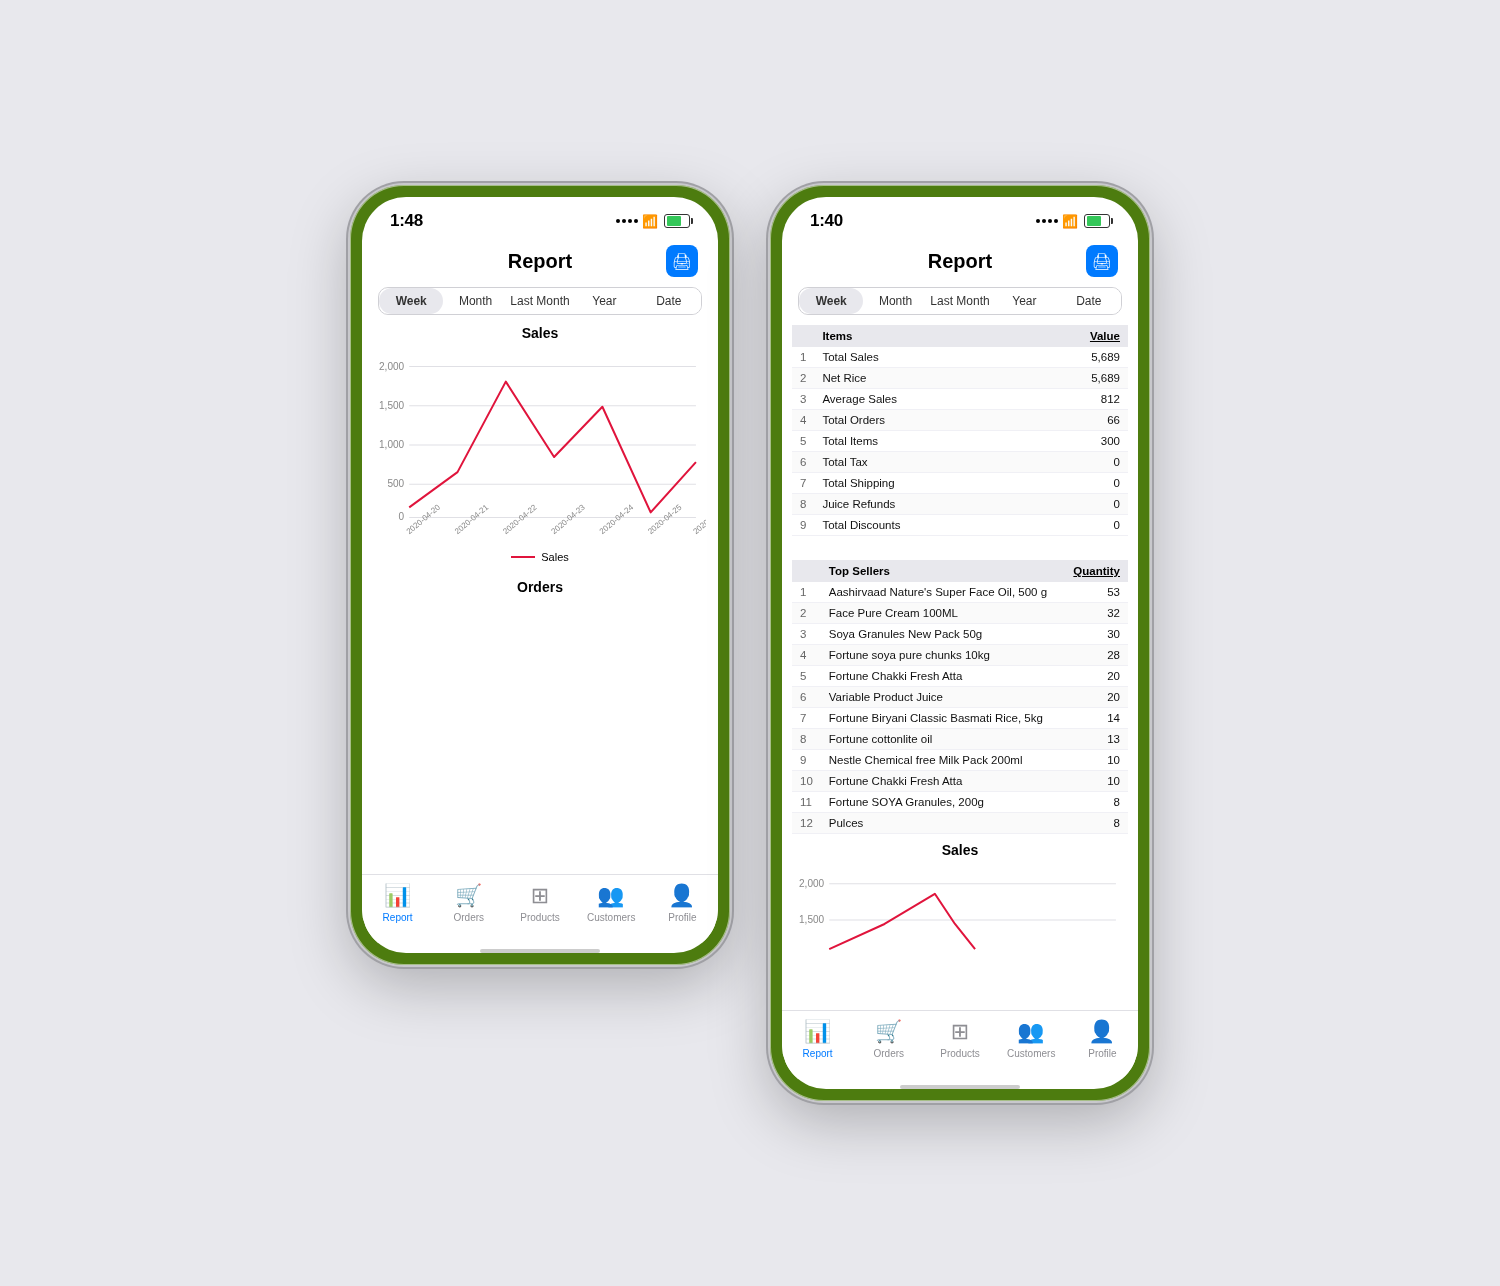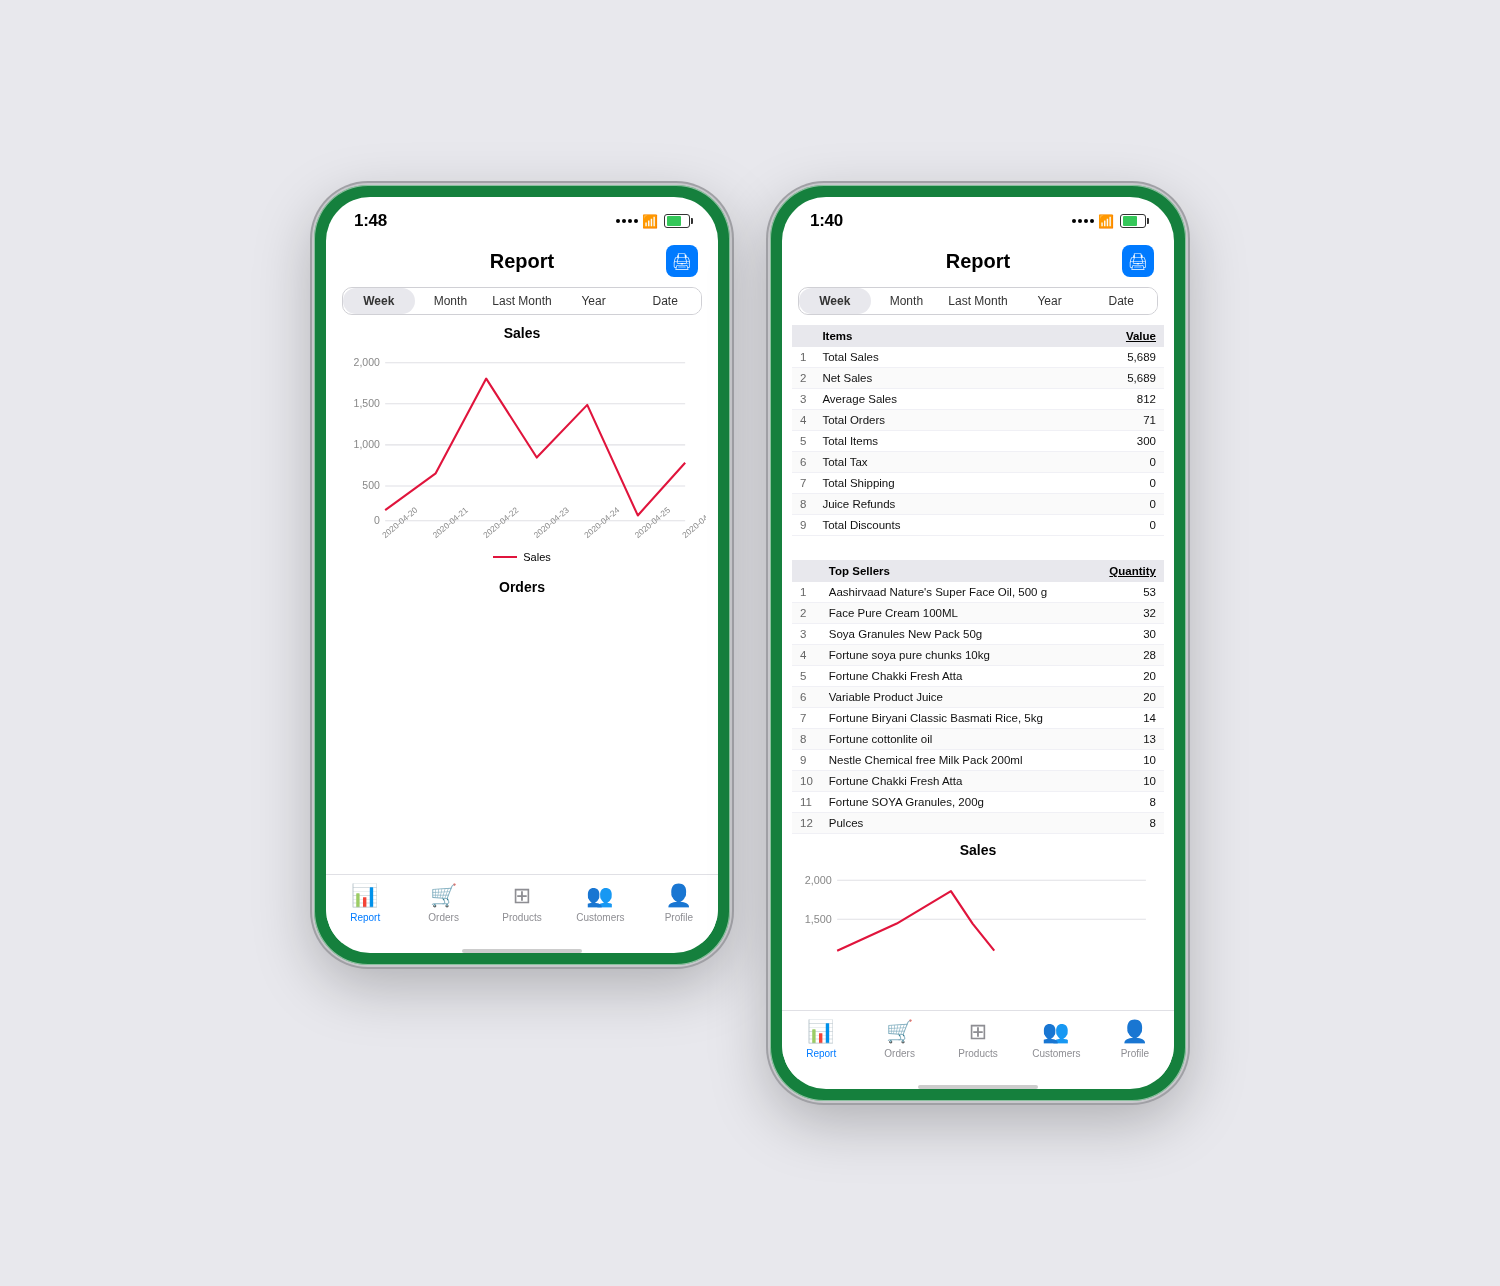--- a/index.html
+++ b/index.html
@@ -12,23 +12,23 @@
       font-family: -apple-system, BlinkMacSystemFont, 'SF Pro Display', 'Helvetica Neue', sans-serif;
       padding: 40px 20px;
     }
     .phones-container {
       display: flex;
       gap: 40px;
       align-items: flex-start;
       justify-content: center;
     }
     .phone {
-      background: #15803d;
+      background: #4d7c0f;
       border-radius: 54px;
-      width: 416px;
+      width: 380px;
       min-height: 780px;
       box-shadow:
         0 0 0 2px #c8c8cc,
         0 0 0 4px #a0a0a5,
         0 20px 60px rgba(0,0,0,0.25),
         inset 0 0 0 1px rgba(255,255,255,0.5);
       display: flex;
       flex-direction: column;
       overflow: hidden;
       position: relative;
@@ -391,32 +391,32 @@
               </tr>
             </thead>
             <tbody id="summary-tbody">
             <tr class="row-odd">
     <td class="num">1</td>
     <td>Total Sales</td>
     <td class="right">5,689</td>
   </tr>
                 <tr class="row-even">
     <td class="num">2</td>
-    <td>Net Sales</td>
+    <td>Net Rice</td>
     <td class="right">5,689</td>
   </tr>
                 <tr class="row-odd">
     <td class="num">3</td>
     <td>Average Sales</td>
     <td class="right">812</td>
   </tr>
                 <tr class="row-even">
     <td class="num">4</td>
     <td>Total Orders</td>
-    <td class="right">71</td>
+    <td class="right">66</td>
   </tr>
                 <tr class="row-odd">
     <td class="num">5</td>
     <td>Total Items</td>
     <td class="right">300</td>
   </tr>
                 <tr class="row-even">
     <td class="num">6</td>
     <td>Total Tax</td>
     <td class="right">0</td>

